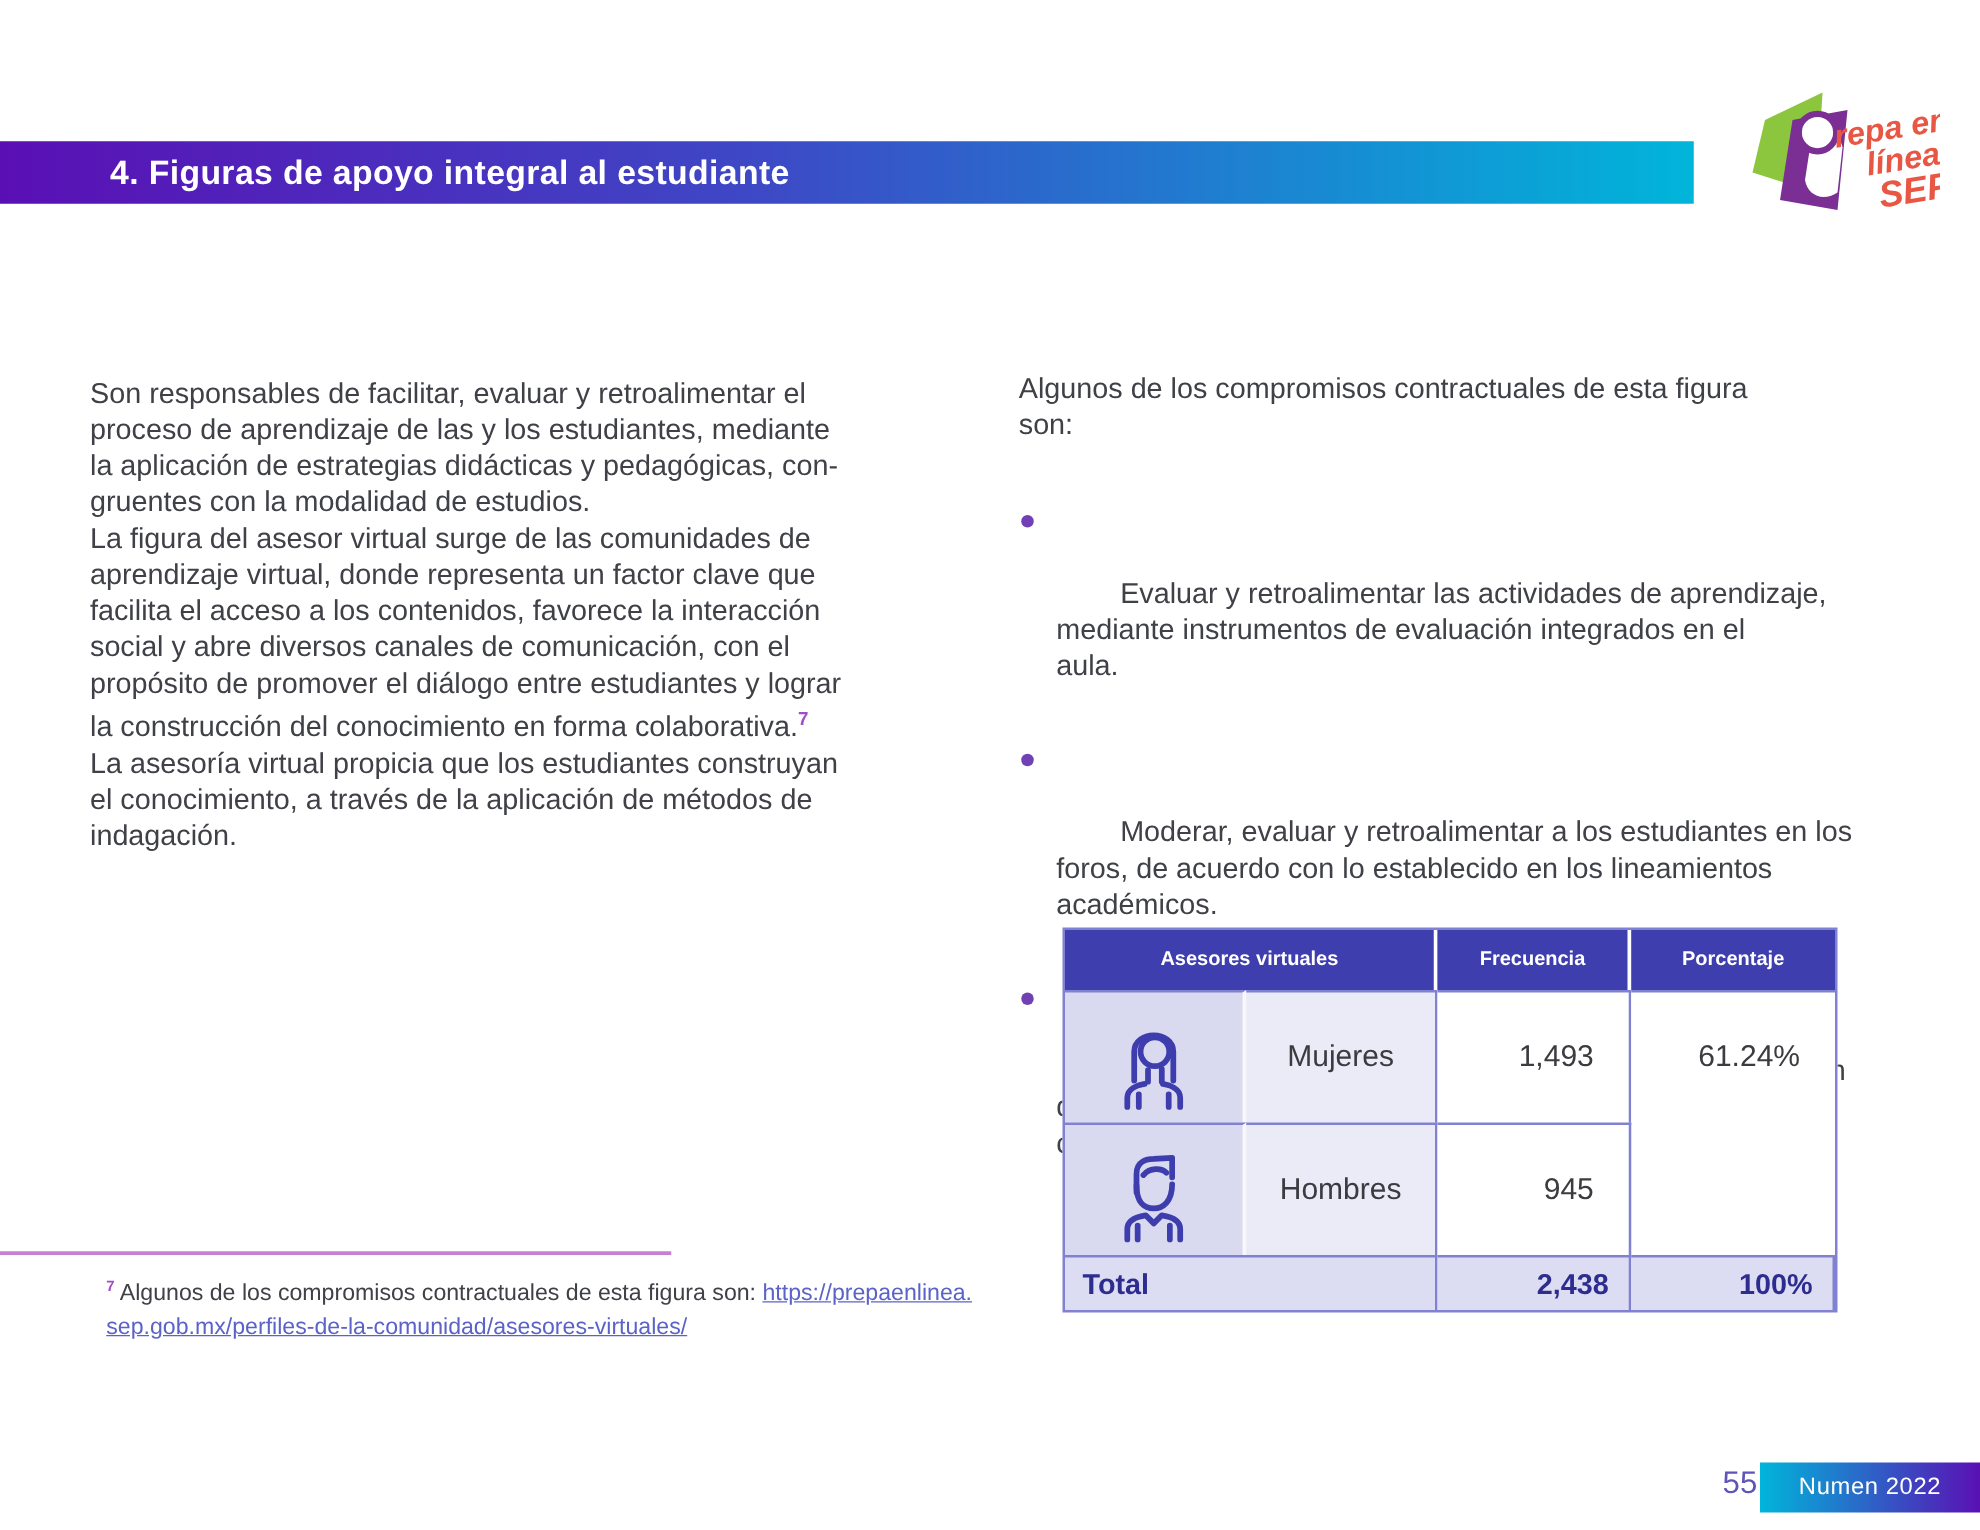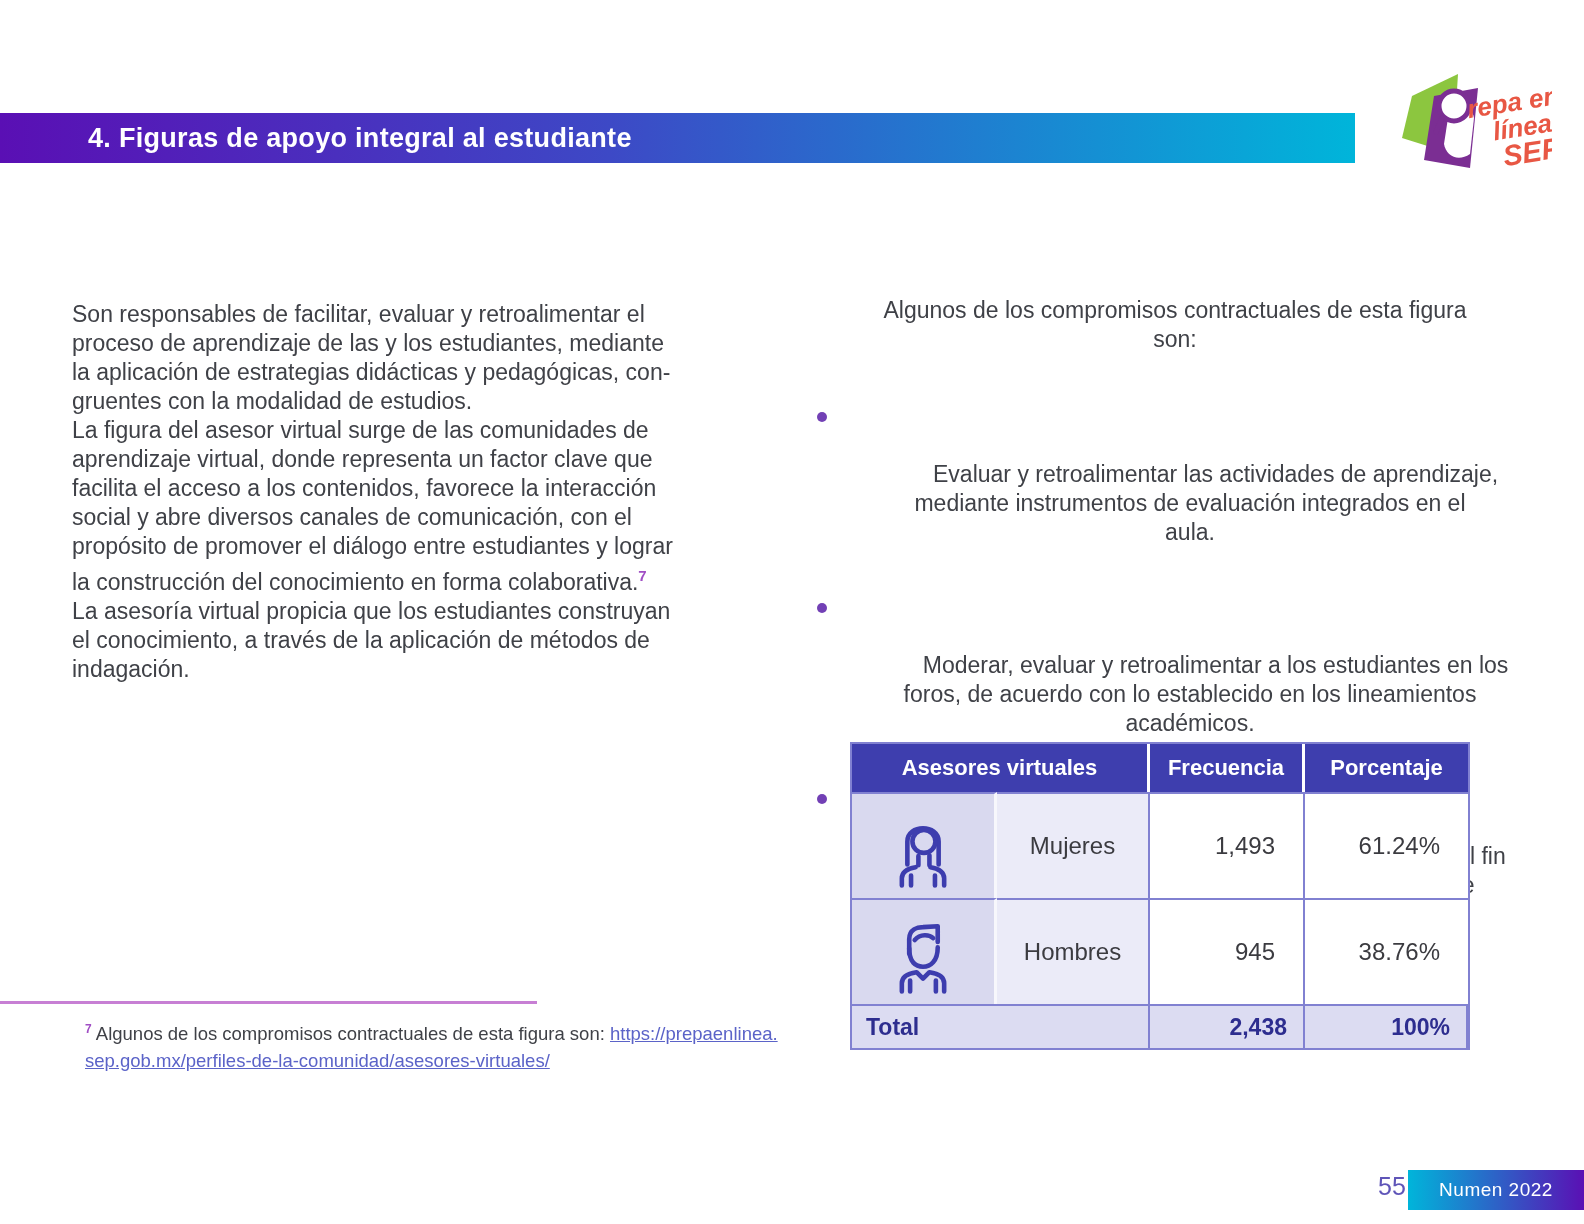--- a/index.html
+++ b/index.html
@@ -18,39 +18,39 @@
   .header-title { color:#ffffff; font-weight:bold; font-size:27px; padding-left:88px; letter-spacing:.3px; }
 
   
   .logo { position:absolute; left:1396px; top:66px; width:156px; height:122px; }
 
   
   .section-title { position:absolute; left:85px; top:224px; font-size:27px; color:#5c63b6; letter-spacing:.3px; }
 
   
   .col-left  { position:absolute; left:72px;  top:300px; width:720px; }
-  .col-right { position:absolute; left:815px; top:296px; width:720px;text-align:center; }
+  .col-right { position:absolute; left:815px; top:296px; width:720px; }
   .para { font-size:23px; line-height:29px; color:#3f4147; white-space:pre; }
   .para.second { }
   sup.ref { color:#a04ec4; font-size:15px; font-weight:bold; }
 
   .bullets { margin-top:48px; }
   .bullet { position:relative; padding-left:30px; margin-bottom:17px; font-size:23px; line-height:29px; white-space:pre; }
   .dot { position:absolute; left:2px; top:10px; width:10px; height:10px; border-radius:50%; background:#7240b5; }
 
   
   .stat-table {
     position:absolute; left:850px; top:742px; width:620px;
     display:grid;
     grid-template-columns:145px 153px 155px 163px;
     grid-template-rows:48px 106px 106px 44px;
     border:2px solid #8181d1; background:#ffffff;
   }
   .th {
-    background:#3e3eae; color:#ffffff; font-weight:bold; font-size:22px;
+    background:#3e3eae; color:#ffffff; font-weight:bold; font-size:16px;
     display:flex; align-items:center; justify-content:center;
   }
   .th.span2 { grid-column:1 / span 2; }
   .th.sep { border-right:3px solid #ffffff; }
   .cell { display:flex; align-items:center; border-top:2px solid #8181d1; font-size:24px; color:#3b3b40; }
   .cell.icon  { background:#d9d9ef; justify-content:center; border-right:3px solid #f7f7fc; }
   .cell.label { background:#ebebf8; justify-content:center; border-right:2px solid #8181d1; }
   .cell.num   { background:#ffffff; justify-content:flex-end; padding-right:28px; border-right:2px solid #8181d1; }
   .cell.num.last { border-right:none; }
   .cell.total { background:#dcdcf2; font-weight:bold; color:#2d2d8f; font-size:23px; }
@@ -164,21 +164,20 @@
       <svg class="person-icon" viewBox="0 0 100 100">
         <path d="M35,52 V36 C35,25 44,23 50,23 L66,22 V39"></path>
         <path d="M41,37 C47,30 57,31 61,35"></path>
         <path d="M35,46 C35,61 42,66 50,66 C58,66 66,60 66,45"></path>
         <path d="M27,93 V84 C27,76 36,73 43,72 L50,79 L57,72 C64,73 73,76 73,84 V93"></path>
         <path d="M36,93 V81 M64,93 V81"></path>
       </svg>
     </div>
     <div class="cell label">Hombres</div>
     <div class="cell num">945</div>
-    <div class="cell num last">38.76%</div>
 
     <div class="cell total lbl">Total</div>
     <div class="cell total num" style="border-right:2px solid #8181d1;">2,438</div>
     <div class="cell total num">100%</div>
   </div>
 
   <div class="footnote-rule"></div>
   <p class="footnote">
     <span class="fn-line1"><sup class="fn-marker">7</sup> <span>Algunos de los compromisos contractuales de esta figura son: </span> <a class="fn-link">https://prepaenlinea.</a></span>
       <a class="fn-link block">sep.gob.mx/perfiles-de-la-comunidad/asesores-virtuales/</a>

